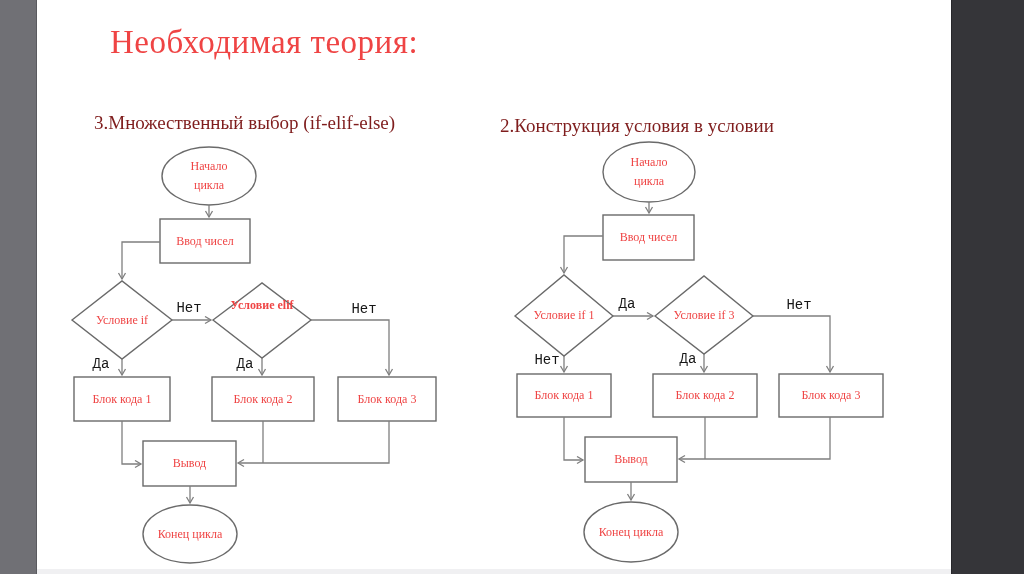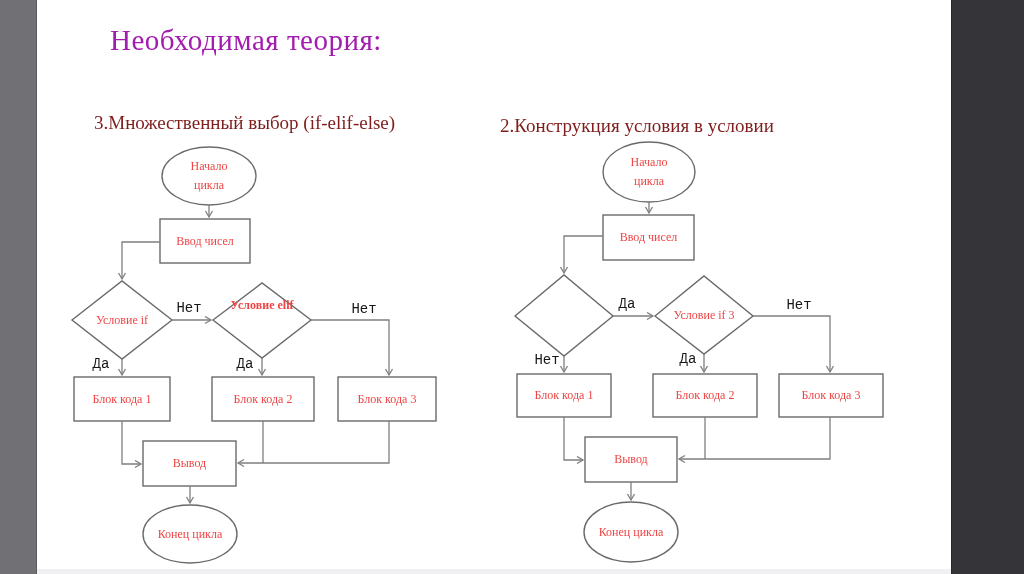--- a/index.html
+++ b/index.html
@@ -3,21 +3,21 @@
 <meta charset="utf-8">
 <style>
   html,body{margin:0;padding:0;background:#202022;}
   .screen{position:relative;width:1024px;height:574px;background:#ffffff;overflow:hidden;
           font-family:"Liberation Serif","DejaVu Serif",serif;}
   .left-bar{position:absolute;left:0;top:0;width:36px;height:574px;background:#707075;
             border-right:1px solid #5a5a5f;}
   .right-bar{position:absolute;left:951px;top:0;width:73px;height:574px;background:#353539;
              border-left:1px solid #27272b;}
   .bottom-strip{position:absolute;left:37px;top:569px;width:914px;height:5px;background:#f0f0f2;}
-  .slide-title{position:absolute;left:110px;top:24px;font-size:29px;color:#a21caf;
+  .slide-title{position:absolute;left:110px;top:24px;font-size:33px;color:#ef4444;
                font-weight:normal;margin:0;letter-spacing:0.5px;}
   .chart-header{position:absolute;font-size:19px;color:#7f1d1d;white-space:nowrap;}
   .chart-header.left{left:94px;top:112px;}
   .chart-header.right{left:500px;top:115px;}
   svg.flow{position:absolute;left:0;top:0;}
   svg .shape{fill:#ffffff;stroke:#6a6a6a;stroke-width:1.4;}
   svg .conn{fill:none;stroke:#7f7f7f;stroke-width:1.3;}
   .node-label{position:absolute;display:flex;flex-direction:column;align-items:center;
               justify-content:center;text-align:center;font-size:12px;color:#ef4444;
               line-height:19px;pointer-events:none;}
@@ -106,20 +106,21 @@
   <div class="edge-label" style="left:189px;top:308px;">Нет</div>
   <div class="edge-label" style="left:364px;top:309px;">Нет</div>
   <div class="edge-label" style="left:101px;top:364px;">Да</div>
   <div class="edge-label" style="left:245px;top:364px;">Да</div>
 
   <div class="node-label" style="left:603px;top:143px;width:92px;height:58px;">
     <span>Начало</span>
     <span>цикла</span>
   </div>
   <div class="node-label" style="left:603px;top:215px;width:91px;height:45px;">Ввод чисел</div>
+  <div class="node-label" style="left:515px;top:275px;width:98px;height:81px;">Условие if 1</div>
   <div class="node-label" style="left:655px;top:276px;width:98px;height:78px;">Условие if 3</div>
   <div class="node-label" style="left:517px;top:374px;width:94px;height:43px;">Блок кода 1</div>
   <div class="node-label" style="left:653px;top:374px;width:104px;height:43px;">Блок кода 2</div>
   <div class="node-label" style="left:779px;top:374px;width:104px;height:43px;">Блок кода 3</div>
   <div class="node-label" style="left:585px;top:437px;width:92px;height:45px;">Вывод</div>
   <div class="node-label" style="left:584px;top:502px;width:94px;height:60px;">Конец цикла</div>
 
   <div class="edge-label" style="left:627px;top:304px;">Да</div>
   <div class="edge-label" style="left:547px;top:360px;">Нет</div>
   <div class="edge-label" style="left:688px;top:359px;">Да</div>

